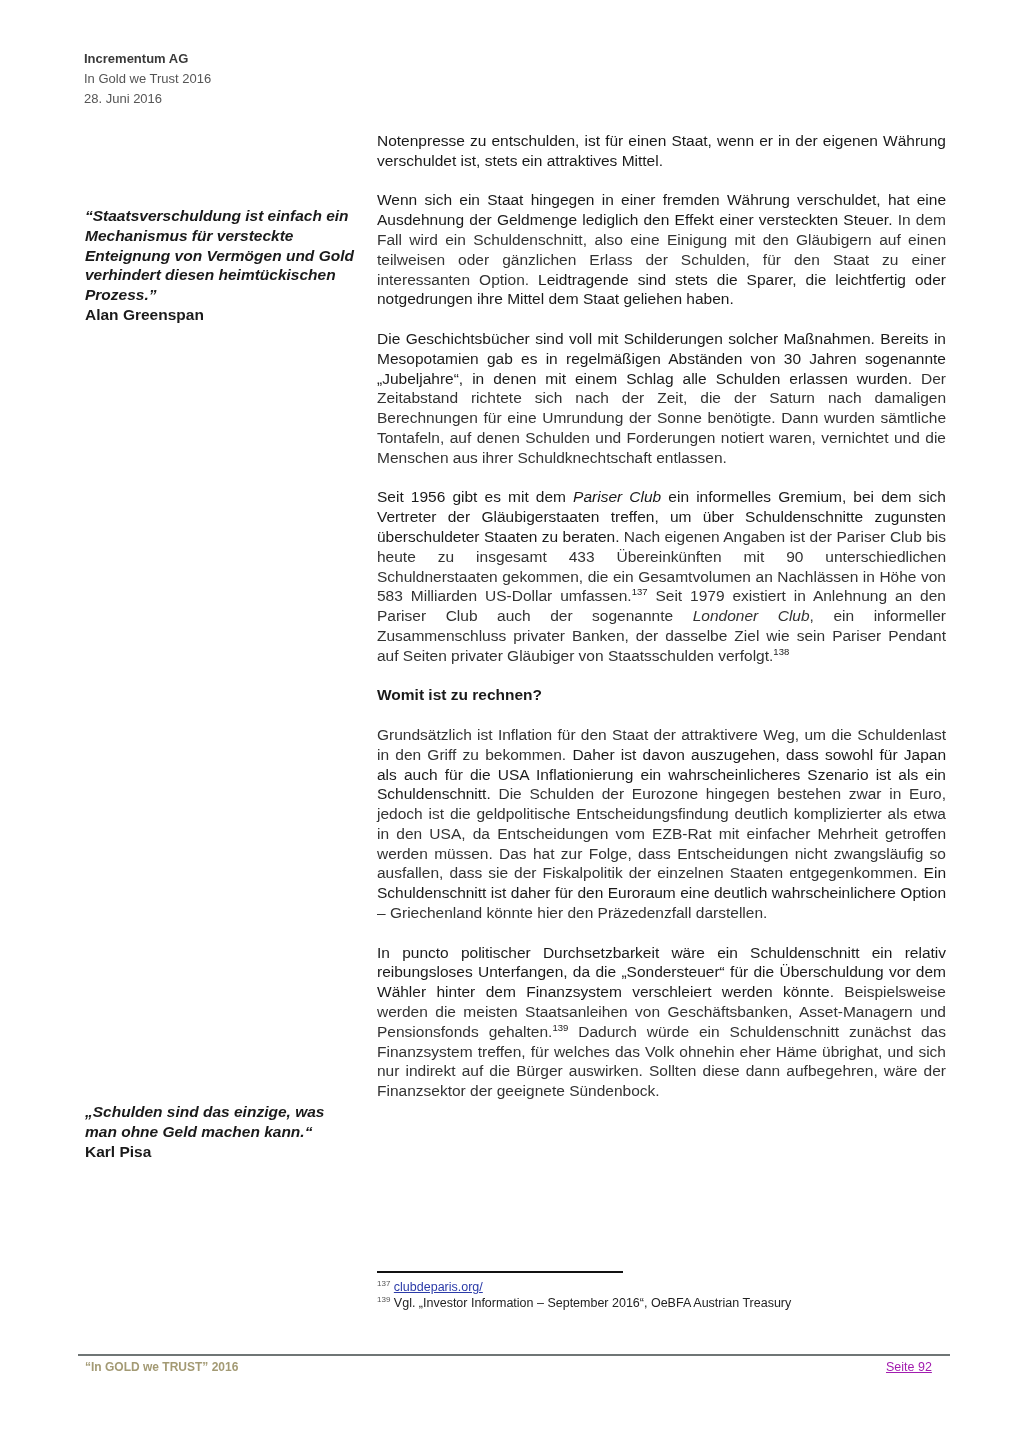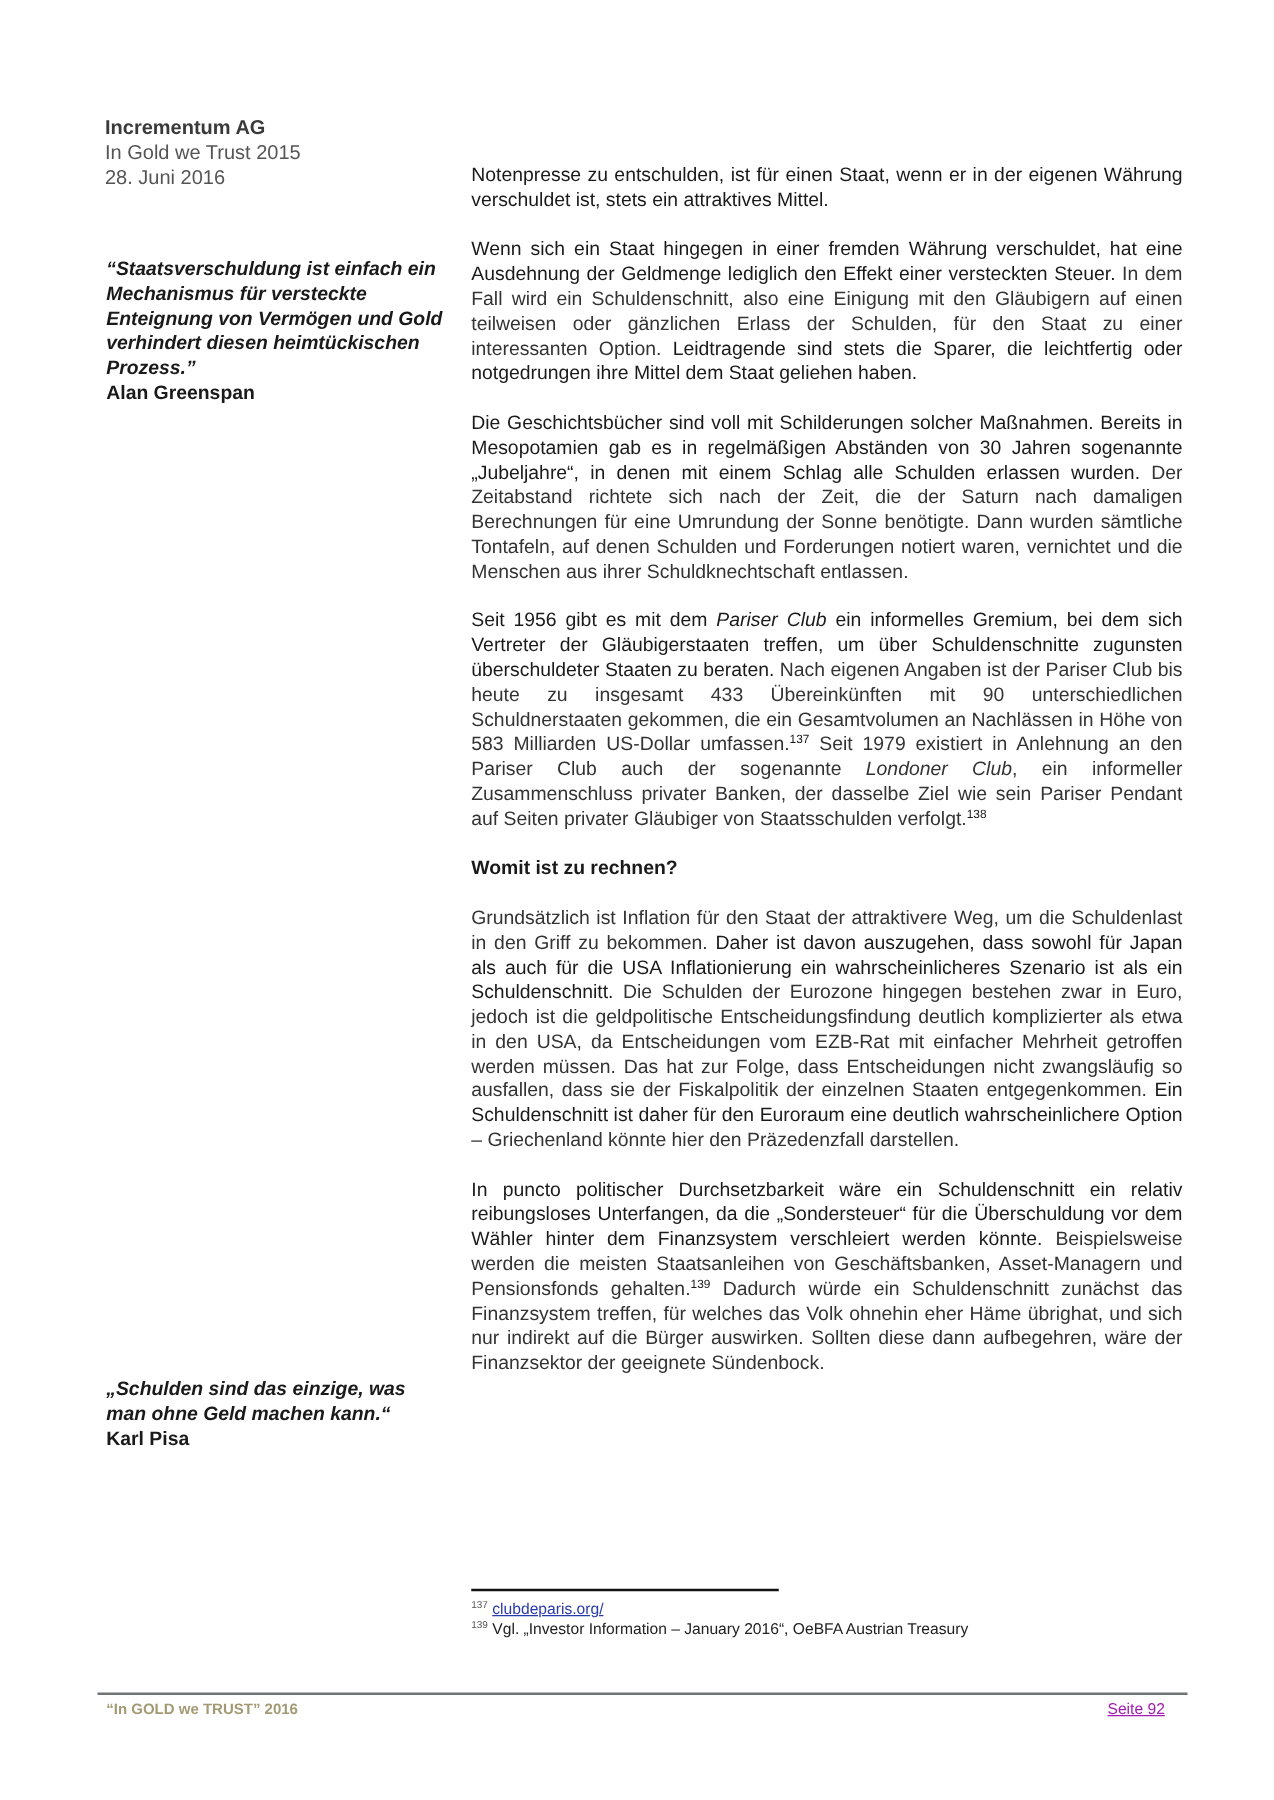--- a/index.html
+++ b/index.html
@@ -1,18 +1,18 @@
 <!DOCTYPE html>
 <html><head>
 <meta charset="utf-8">
 <style>
   html, body { margin:0; padding:0; background:#ffffff; }
   body { width:1019px; height:1440px; position:relative; overflow:hidden;
          font-family:"Liberation Sans", sans-serif; color:#1a1a1a; }
-  .hdr { position:absolute; left:84px; top:49px; font-size:16px; line-height:20px; color:#555;margin-top:44px; }
+  .hdr { position:absolute; left:84px; top:49px; font-size:13px; line-height:20px; color:#555; }
   .hdr .co { font-weight:bold; color:#3a3a3a; }
   .side { position:absolute; left:85px; width:270px; font-size:15.5px; line-height:19.8px;
           font-weight:bold; font-style:italic; color:#1a1a1a; }
   .side .auth { font-style:normal; }
   .main { position:absolute; left:377px; width:569px; font-size:15.5px; line-height:19.8px;
           text-align:justify; color:#1a1a1a; }
   .main p { margin:0 0 19.8px 0; }
   .main b { font-weight:normal; }
   .main .n { color:#333; }
   sup { font-size:9.5px; line-height:0; vertical-align:6px; }
@@ -23,21 +23,21 @@
   .fns a { color:#2a3aa8; text-decoration:underline; }
   .footrule { position:absolute; left:78px; top:1354px; width:872px; height:2px; background:#6f7575; }
   .footl { position:absolute; left:85px; top:1360px; font-size:12px; font-weight:bold; color:#a39a74; }
   .footr { position:absolute; left:886px; top:1360px; font-size:12.5px; color:#a21caf;text-decoration:underline; }
 </style>
 </head>
 <body>
 
 <div class="hdr">
   <div class="co">Incrementum AG</div>
-  <div>In Gold we Trust 2015</div>
+  <div>In Gold we Trust 2016</div>
   <div>28. Juni 2016</div>
 </div>
 
 <div class="side" style="top:206px;">
   <div>“Staatsverschuldung ist einfach ein Mechanismus für versteckte Enteignung von Vermögen und Gold verhindert diesen heimtückischen Prozess.”</div>
   <div class="auth">Alan Greenspan</div>
 </div>
 
 <div class="side" style="top:1071px;margin-top:31px;">
   <div>„Schulden sind das einzige, was man ohne Geld machen kann.“</div>
@@ -56,18 +56,18 @@
   <div class="h">Womit ist zu rechnen?</div>
 
   <p><span class="n">Grundsätzlich ist Inflation für den Staat der attraktivere Weg, um die Schuldenlast in den Griff zu bekommen. </span><b>Daher ist davon auszugehen, dass sowohl für Japan als auch für die USA Inflationierung ein wahrscheinlicheres Szenario ist als ein Schuldenschnitt.</b><span class="n"> Die Schulden der Eurozone hingegen bestehen zwar in Euro, jedoch ist die geldpolitische Entscheidungsfindung deutlich komplizierter als etwa in den USA, da Entscheidungen vom EZB-Rat mit einfacher Mehrheit getroffen werden müssen. Das hat zur Folge, dass Entscheidungen nicht zwangsläufig so ausfallen, dass sie der Fiskalpolitik der einzelnen Staaten entgegenkommen. </span><b>Ein Schuldenschnitt ist daher für den Euroraum eine deutlich wahrscheinlichere Option</b><span class="n"> – Griechenland könnte hier den Präzedenzfall darstellen.</span></p>
 
   <p><b>In puncto politischer Durchsetzbarkeit wäre ein Schuldenschnitt ein relativ reibungsloses Unterfangen, da die „Sondersteuer“ für die Überschuldung vor dem Wähler hinter dem Finanzsystem verschleiert werden könnte.</b><span class="n"> Beispielsweise werden die meisten Staatsanleihen von Geschäftsbanken, Asset-Managern und Pensionsfonds gehalten.</span><sup>139</sup><span class="n"> Dadurch würde ein Schuldenschnitt zunächst das Finanzsystem treffen, für welches das Volk ohnehin eher Häme übrighat, und sich nur indirekt auf die Bürger auswirken. Sollten diese dann aufbegehren, wäre der Finanzsektor der geeignete Sündenbock.</span></p>
 </div>
 
 <div class="fnline"></div>
 <div class="fns">
   <div><sup>137</sup> <a>clubdeparis.org/</a></div>
-  <div><sup>139</sup> <span>Vgl. „Investor Information – January 2016“, OeBFA Austrian Treasury</span></div>
+  <div><sup>139</sup> <span>Vgl. „Investor Information – September 2016“, OeBFA Austrian Treasury</span></div>
 </div>
 
 <div class="footrule"></div>
 <div class="footl">“In GOLD we TRUST” 2016</div>
 <div class="footr">Seite 92</div>
 
 </body></html>

